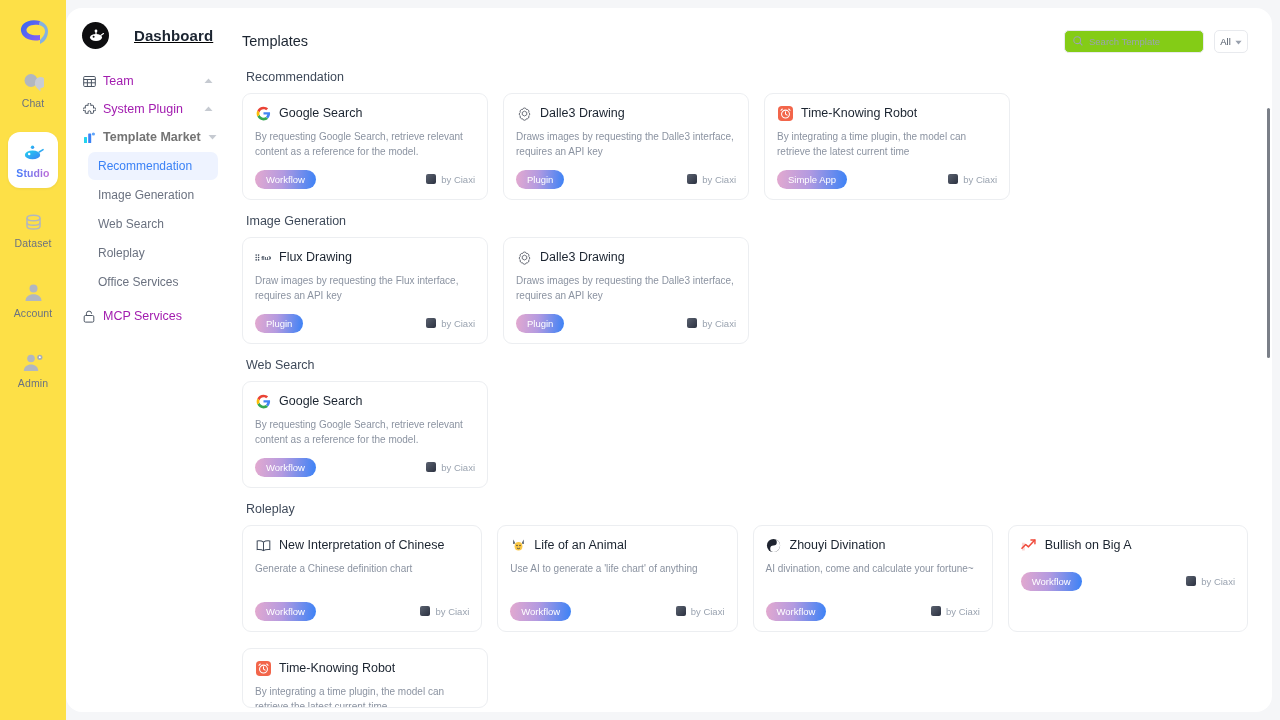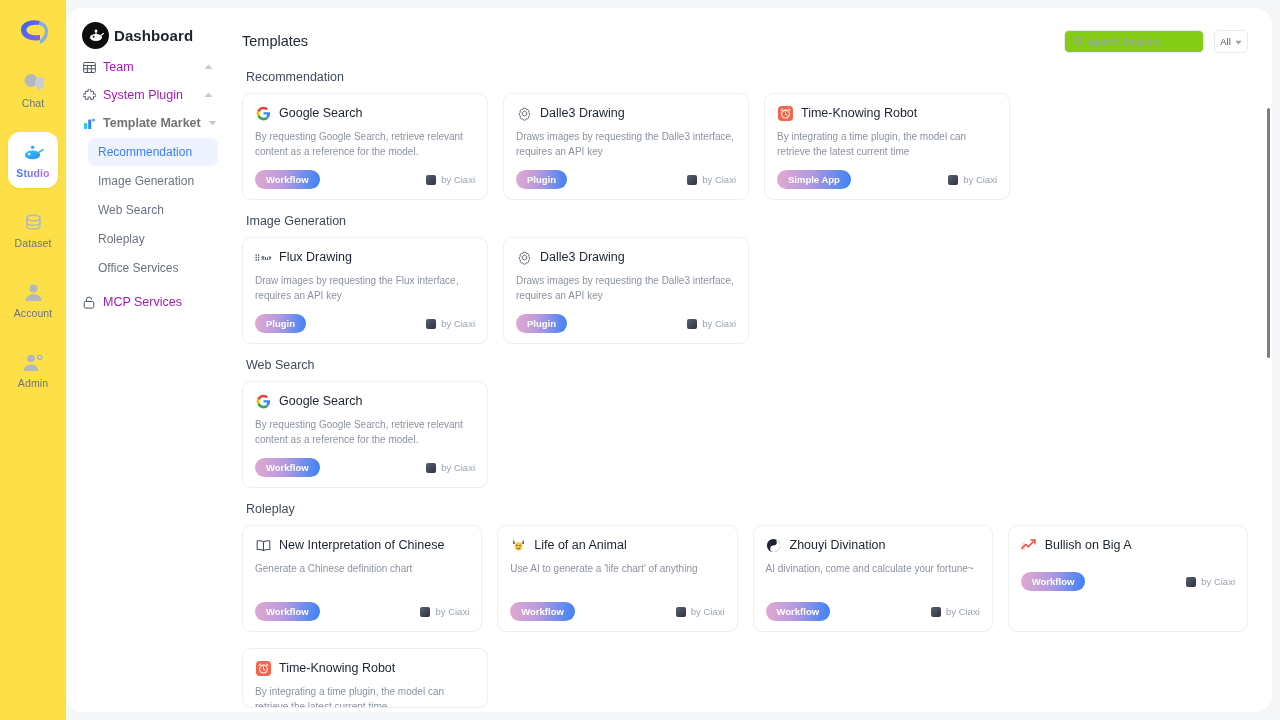--- a/index.html
+++ b/index.html
@@ -41,21 +41,21 @@
     margin: 8px 8px 8px 0;
     width: 1206px; height: 704px;
     background: #ffffff;
     border-radius: 16px;
     display: flex;
     overflow: hidden;
   }
 
   
   .sidebar { width: 160px; flex: 0 0 160px; padding: 14px 8px 0 14px; }
-  .brand { display: flex; align-items: center; gap: 5px; margin-bottom: 4px; padding-left: 2px; }
+  .brand { display: flex; align-items: center; gap: 25px; margin-bottom: 18px; padding-left: 2px; text-decoration: underline; }
   .brand-logo {
     width: 27px; height: 27px; border-radius: 50%;
     background: #0e0e10; display: flex; align-items: center; justify-content: center;
   }
   .brand-title { font-size: 15px; font-weight: 700; color: #1b2430; letter-spacing: .1px; }
 
   .nav-group { display: flex; align-items: center; gap: 7px; padding: 7px 4px 7px 2px; cursor: pointer; }
   .nav-group .ng-icon { width: 14px; height: 14px; display: flex; align-items: center; justify-content: center; flex: 0 0 14px; }
   .nav-group .ng-label { font-size: 12.5px; color: #a21caf; flex: 1; white-space: nowrap; }
   .nav-group.active .ng-label { color: #737373; font-weight: 700; }
@@ -107,26 +107,26 @@
     padding: 11px 12px 10px 12px;
     background: #fff; cursor: pointer;
     display: flex; flex-direction: column;
   }
   .card-head { display: flex; align-items: center; gap: 8px; margin-bottom: 8px; }
   .card-icon { width: 16px; height: 16px; flex: 0 0 16px; display: flex; align-items: center; justify-content: center; }
   .card-name { font-size: 12.5px; color: #1b2430; white-space: nowrap; overflow: hidden; text-overflow: ellipsis; }
   .card-desc { font-size: 10px; color: #8b93a1; line-height: 1.5; min-height: 30px; }
   .card-foot { display: flex; align-items: center; justify-content: space-between; margin-top: 11px; }
   .badge {
-    font-size: 9.5px; color: #fff; font-weight: 700;
+    font-size: 9.5px; color: #fff; font-weight: 400;
     padding: 4px 11px; border-radius: 11px;
     background: linear-gradient(95deg,#e3a9cf 0%,#b49ae0 45%,#3b82f6 100%);
     white-space: nowrap;
   }
-  .author { display: flex; align-items: flex-end; gap: 5px; font-size: 9.5px; color: #9aa3b0; }
+  .author { display: flex; align-items: flex-start; gap: 5px; font-size: 9.5px; color: #9aa3b0; }
   .author-av {
     width: 10px; height: 10px; border-radius: 2px;
     background: linear-gradient(135deg,#5b6270,#2b3140);
     flex: 0 0 10px;
   }
 
   .card.clipped { min-height: auto; height: 60px; overflow: hidden; }
 
   
   .scrollbar {

